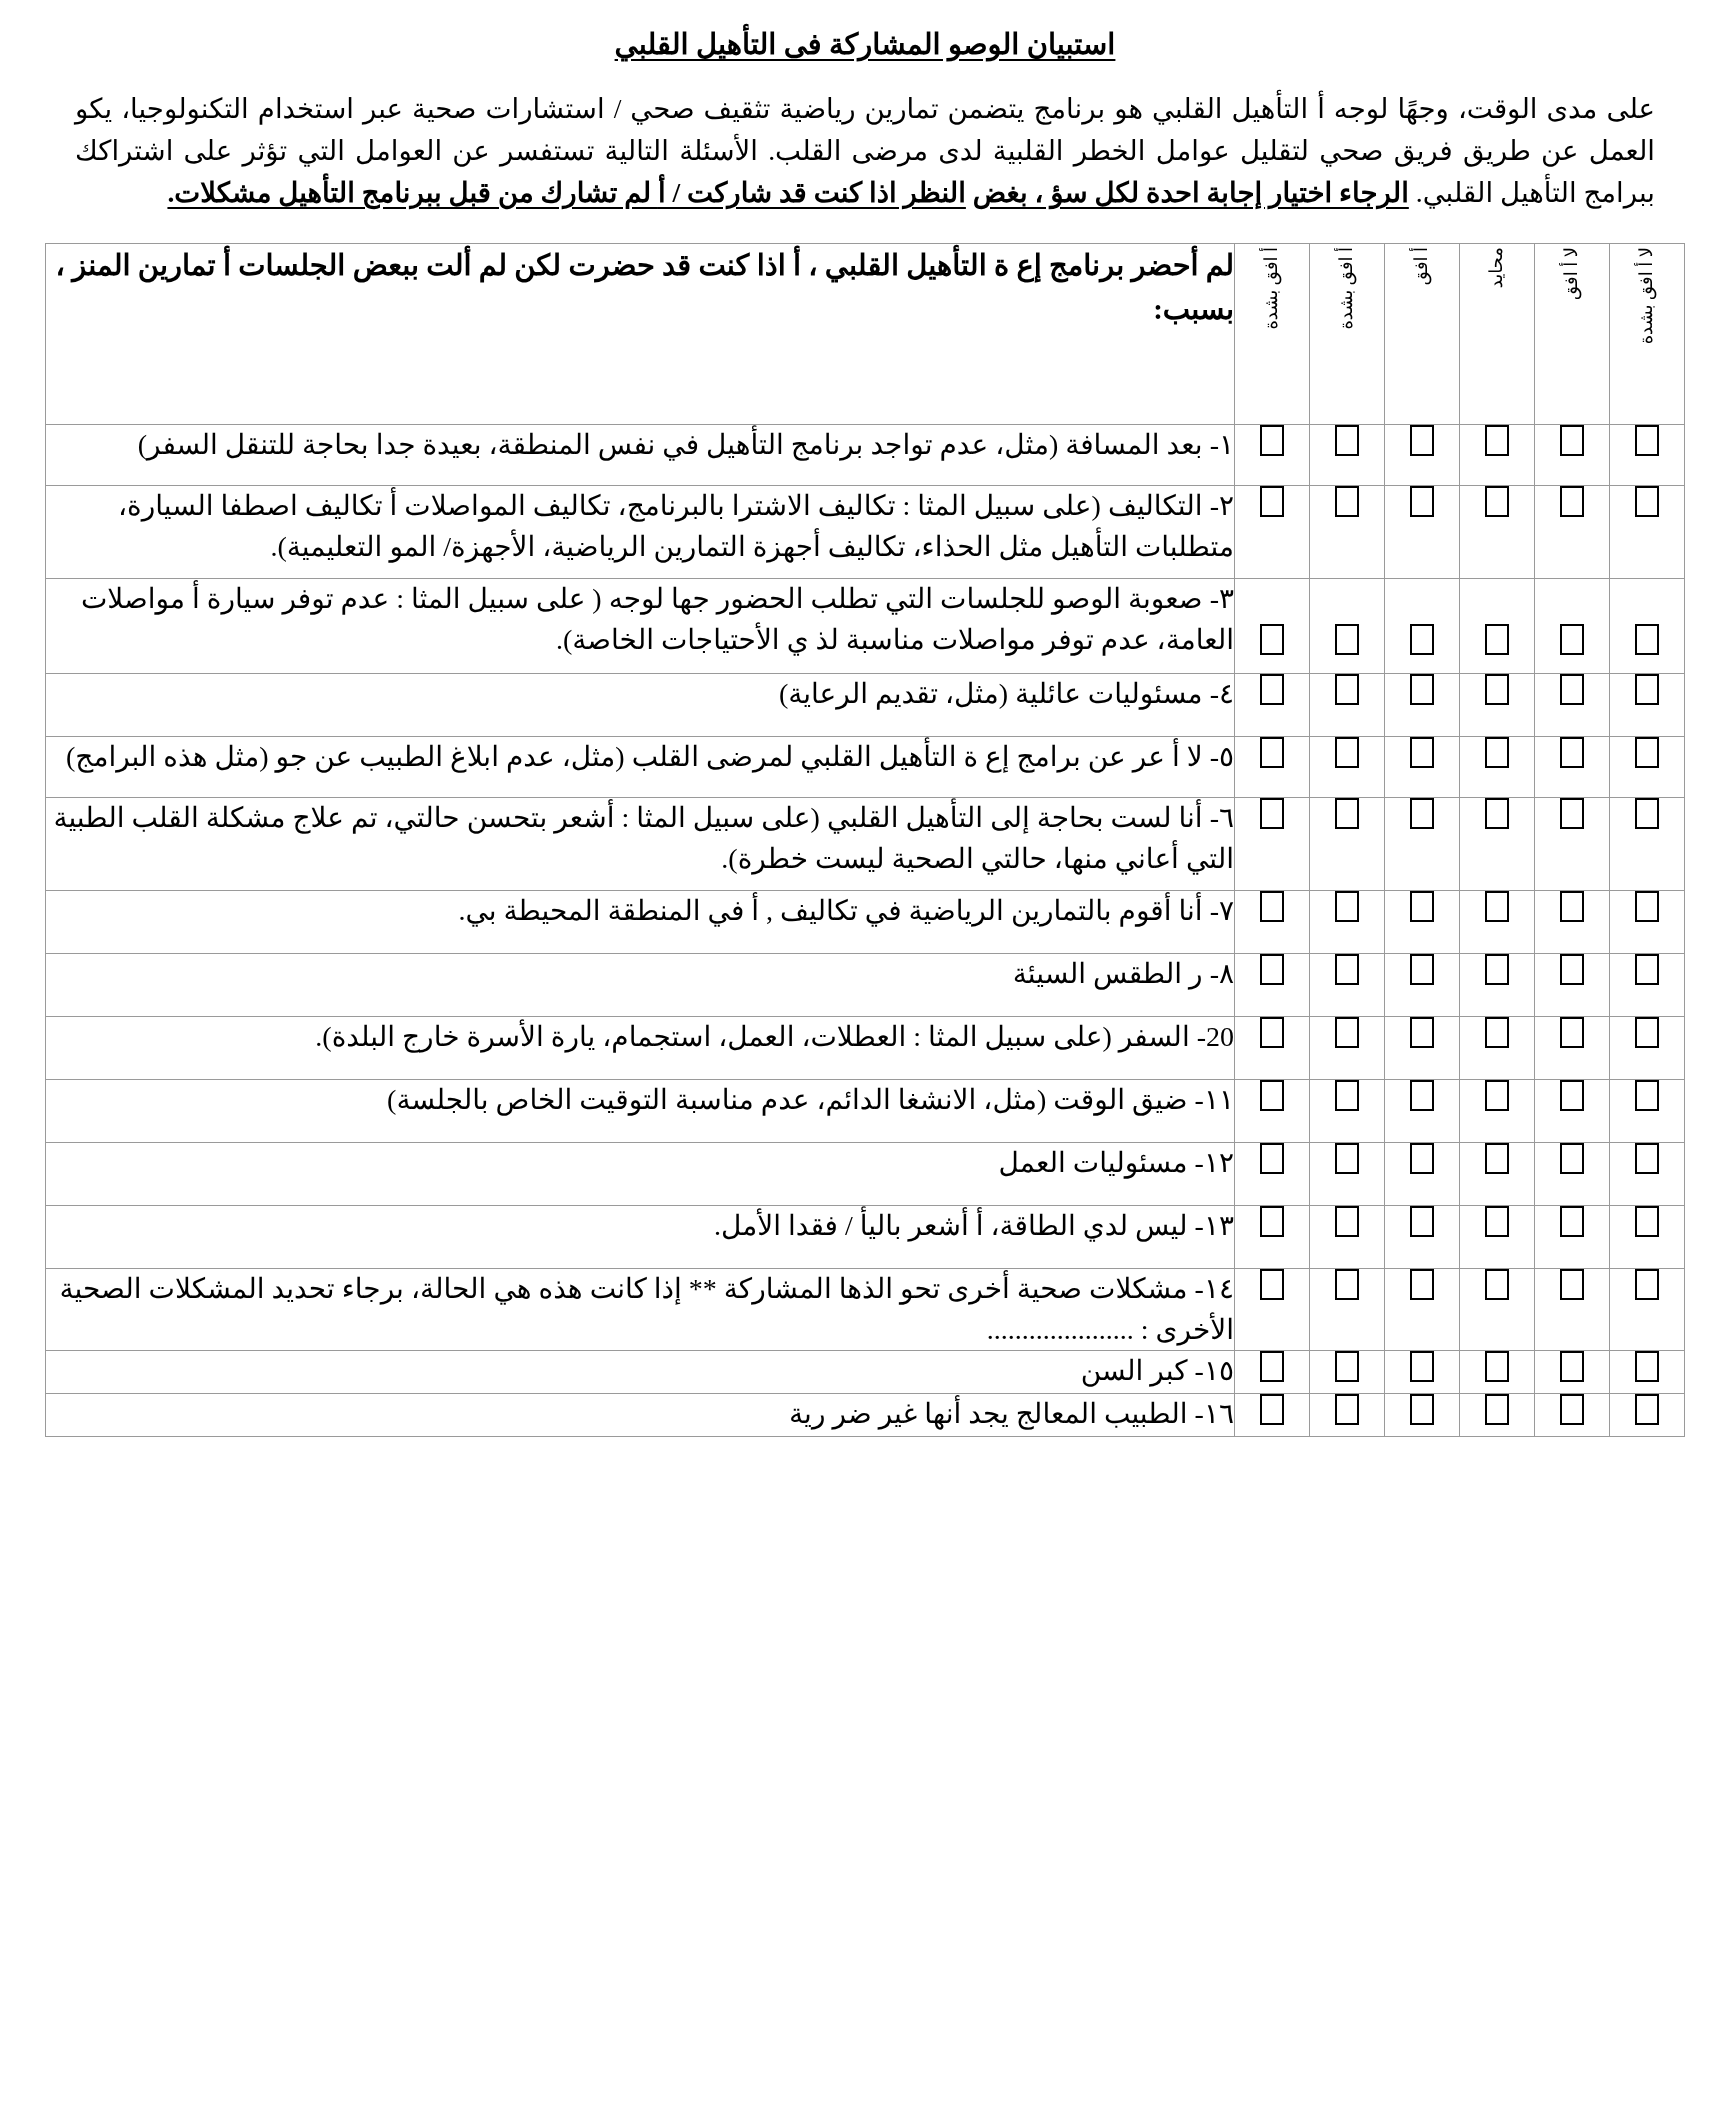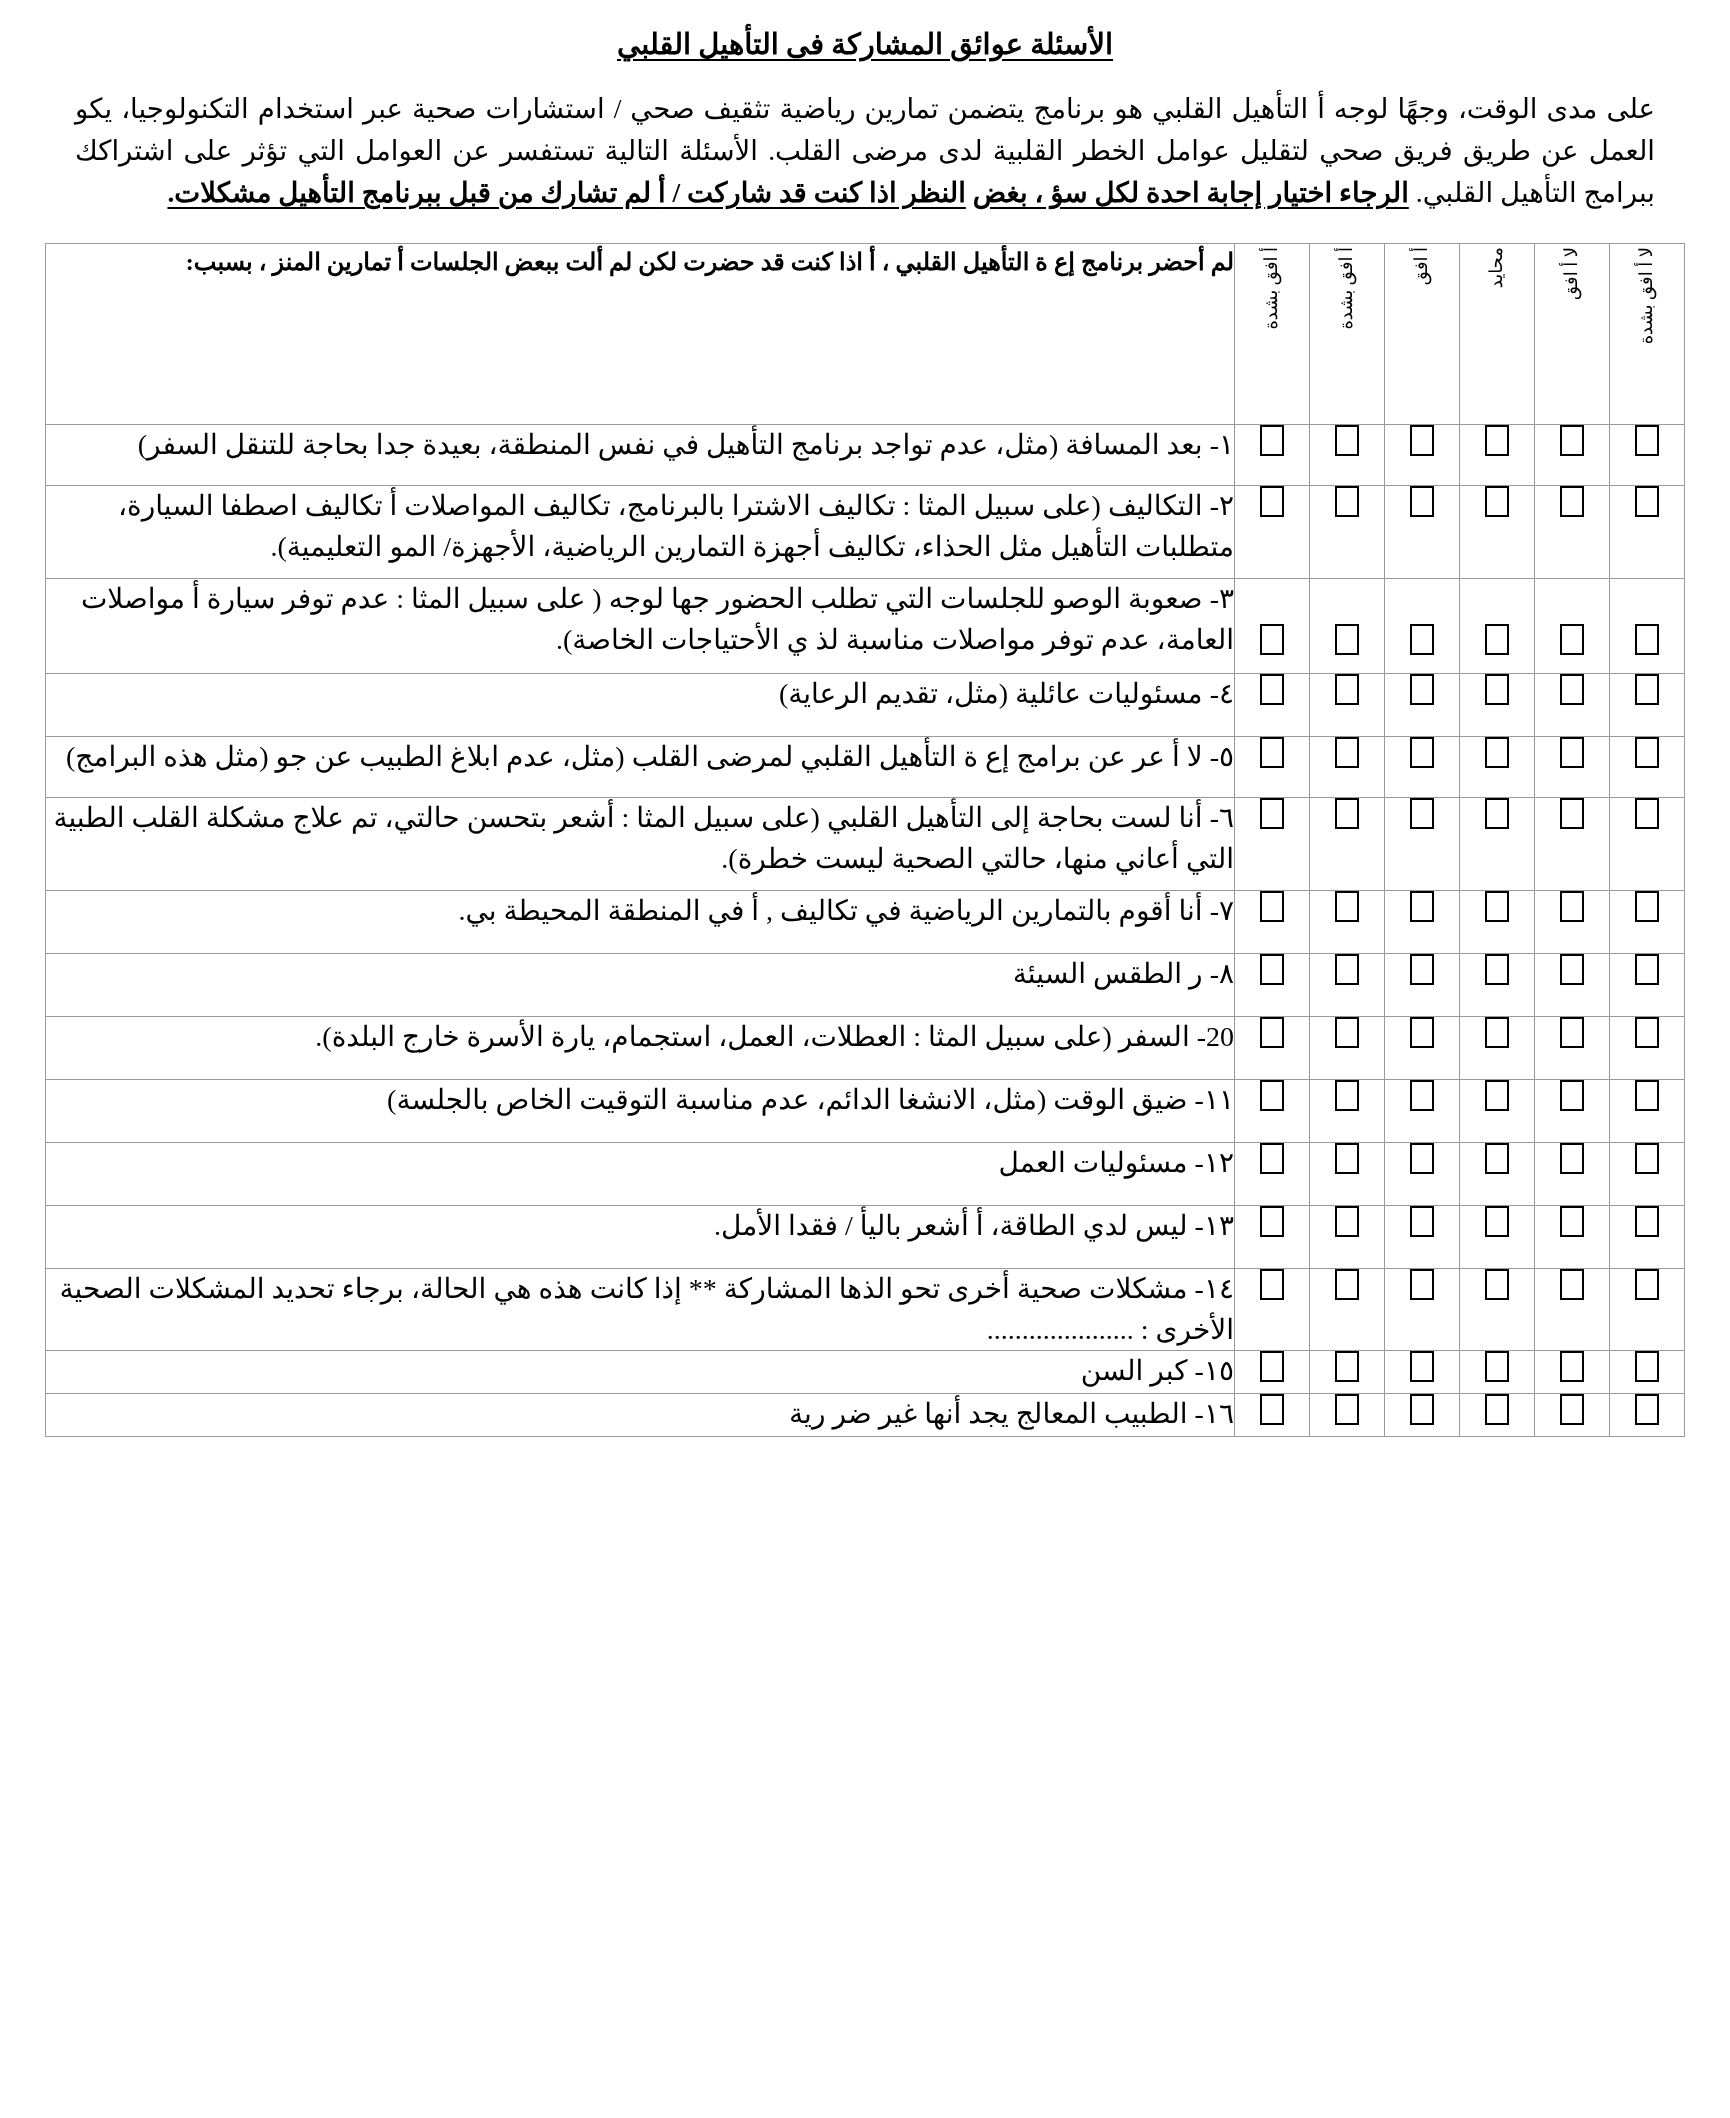--- a/index.html
+++ b/index.html
@@ -85,21 +85,21 @@
     font-size: 18px;
     font-weight: normal;
     line-height: 1.1;
     white-space: nowrap;
     padding-bottom: 3px;
     text-align: right;
   }
   .hdr-q {
     vertical-align: bottom;
     padding: 5px 14px 9px 14px;
-    font-size: 24px;
+    font-size: 29px;
     font-weight: bold;
     line-height: 1.5;
     text-align: right;
   }
 
   
   .q-cell {
     padding: 6px 14px 7px 12px;
     font-size: 28px;
     line-height: 1.45;
@@ -123,21 +123,21 @@
   .r-tall-3 { height: 95px; }
   .r-mid    { height: 63px; }
   .r-short  { height: 43px; }
 </style>
 </head>
 <body>
 
 <div class="page">
 
   <div class="title-wrap">
-    <div class="doc-title">الأسئلة عوائق المشاركة فى التأهيل القلبي</div>
+    <div class="doc-title">استبيان الوصو المشاركة فى التأهيل القلبي</div>
   </div>
 
   <div class="intro">
     <span>على مدى الوقت،  وجهًا لوجه أ   التأهيل القلبي هو برنامج يتضمن تمارين رياضية   تثقيف صحي / استشارات صحية</span>
     <span>عبر استخدام التكنولوجيا،  يكو   العمل عن طريق فريق صحي لتقليل عوامل الخطر القلبية لدى مرضى القلب. الأسئلة</span>
     <span>التالية تستفسر عن العوامل التي تؤثر على اشتراكك ببرامج التأهيل القلبي. </span><span class="u b">الرجاء اختيار إجابة  احدة  لكل سؤ   ، بغض</span>
     <span class="u b">النظر اذا كنت قد شاركت / أ</span><span class="u b"> لم تشارك من قبل ببرنامج التأهيل مشكلات.</span>
   </div>
 
   <div class="table-wrap">

